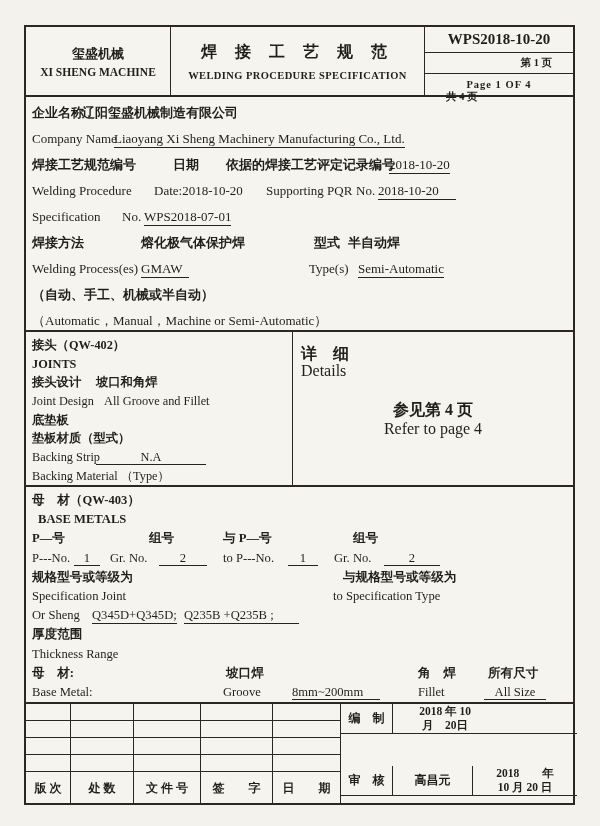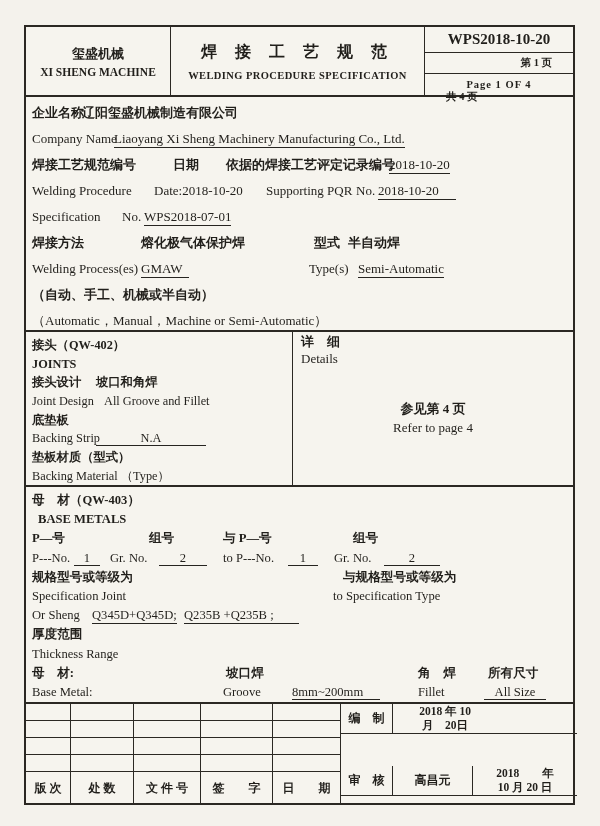--- a/index.html
+++ b/index.html
@@ -43,21 +43,21 @@
   .line { position:relative; height:26px; font-size:13px; }
   .line span { position:absolute; top:4px; height:18px; line-height:18px; white-space:nowrap; }
   .line .cn { font-size:13px; }
   .line .en { font-size:13px; }
 
   
   .joints { display:flex; height:155px; border-bottom:2px solid #2b2823; }
   .joints-left { width:267px; border-right:1.5px solid #2b2823; padding-top:4px; }
   .joints-left .jline { position:relative; height:18.7px; font-size:12.3px; }
   .joints-left .jline span { position:absolute; top:1px; height:16px; line-height:16px; white-space:nowrap; }
-  .joints-right { flex:1; position:relative; padding:1px 0 0 8px; font-size:13px; }
+  .joints-right { flex:1; position:relative; padding:12px 0 0 8px; font-size:16px; }
   .joints-right .d1 { display:block; height:18px; }
   .joints-right .ref { position:absolute; left:0; right:0; text-align:center; white-space:nowrap; }
 
   
   .base { height:217px; padding-top:4px; border-bottom:2px solid #2b2823; }
   .bline { position:relative; height:19.2px; font-size:12.6px; }
   .bline span { position:absolute; top:1px; height:16.5px; line-height:16.5px; white-space:nowrap; }
 
   
   .appr { display:flex; height:101px; font-size:12px; }
@@ -160,25 +160,25 @@
         <span class="cn" style="left:70px">坡口和角焊</span>
       </div>
       <div class="jline">
         <span class="en" style="left:6px">Joint Design</span>
         <span class="en" style="left:78px">All Groove and Fillet</span>
       </div>
       <div class="jline">
         <span class="cn" style="left:6px">底垫板</span>
       </div>
       <div class="jline">
+        <span class="cn" style="left:6px">垫板材质（型式）</span>
+      </div>
+      <div class="jline">
         <span class="en" style="left:6px">Backing Strip</span>
         <span class="en u" style="left:70px; min-width:110px; text-align:center">N.A</span>
-      </div>
-      <div class="jline">
-        <span class="cn" style="left:6px">垫板材质（型式）</span>
       </div>
       <div class="jline">
         <span class="en" style="left:6px">Backing Material （Type）</span>
       </div>
     </div>
     <div class="joints-right">
       <span class="d1 cn">详　细</span>
       <span class="d1 en">Details</span>
       <div class="ref cn" style="top:68px">参见第 4 页</div>
       <div class="ref en" style="top:88px">Refer   to page   4</div>

